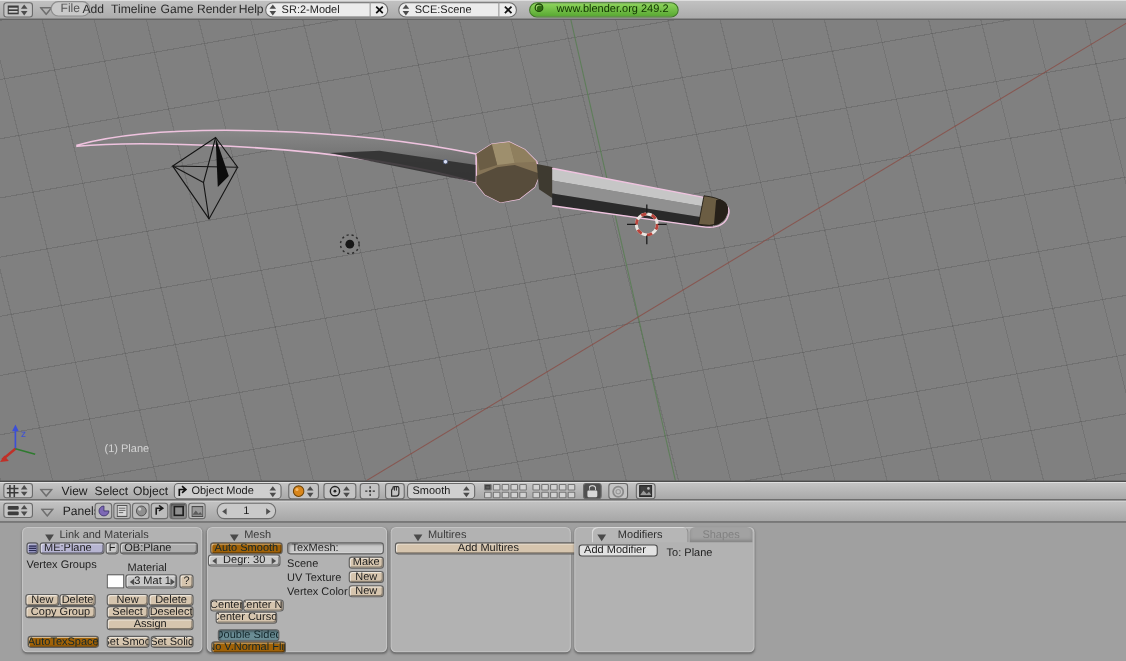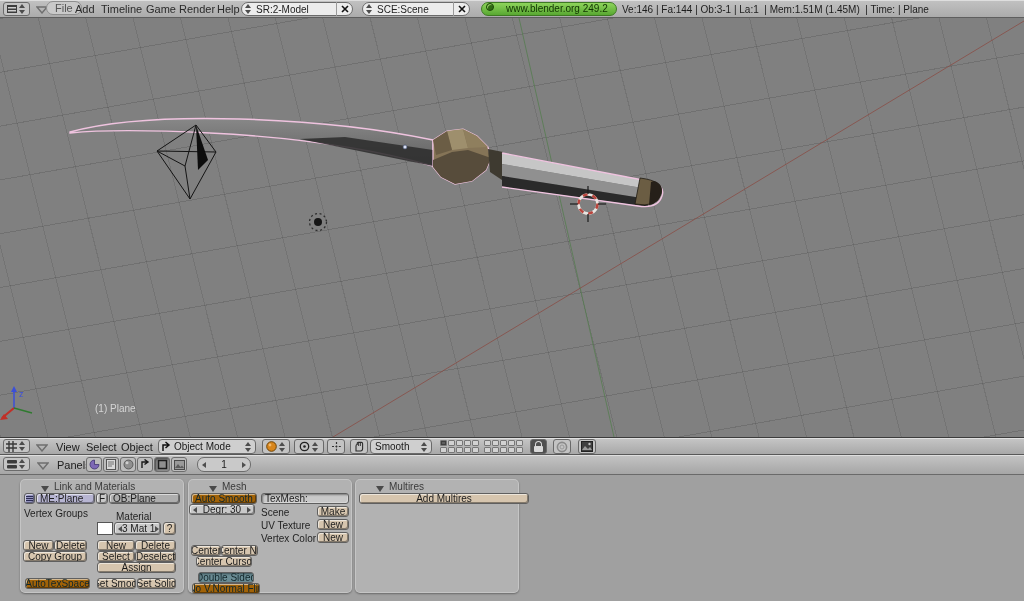--- a/index.html
+++ b/index.html
@@ -136,21 +136,20 @@
         <svg width="8" height="8">
             <path d="M1,1 L7,7 M7,1 L1,7" stroke="#111" stroke-width="1.6"></path>
           </svg>
       </span>
     </div>
 
     <div class="weblink" style="left:481px">
       <span class="linkdot"></span>
       <span>www.blender.org 249.2</span>
     </div>
-    <div class="stats" style="left:622px">Ve:146 | Fa:144 | Ob:3-1 | La:1  | Mem:1.51M (1.45M)  | Time: | Plane</div>
   </header>
 
   <div class="abs viewport">
     <svg width="1024" height="419" viewBox="0 18 1024 419">
       <defs>
         <linearGradient id="bladeGrad" x1="0" y1="110" x2="0" y2="170" gradientUnits="userSpaceOnUse">
           <stop offset="0" stop-color="#8f8f8f"></stop>
             <stop offset="1" stop-color="#5c5c5c"></stop>
         </linearGradient>
       </defs>
@@ -437,15 +436,24 @@
     </div>
 
     <div class="panel" style="left:355px">
       <div class="phead">
         <span class="ptri"></span>
         <span class="ptitle">Multires</span>
       </div>
       <div class="btn prow bevel beige" style="left:4px;top:14px;width:170px">Add Multires</div>
     </div>
 
+    <div class="panel" style="left:522px">
+      <div class="phead" style="z-index:1">
+        <span class="ptri"></span>
+      </div>
+      <div class="tab active" style="left:16px;width:88px">Modifiers</div>
+      <div class="tab inactive" style="left:105px;width:57px">Shapes</div>
+      <div class="btn prow whitebtn" style="left:4px;top:16px;width:72px">Add Modifier</div>
+      <span class="lbl" style="left:84px;top:18px">To: Plane</span>
+    </div>
   </div>
 
 </div>
 
 </body></html>

